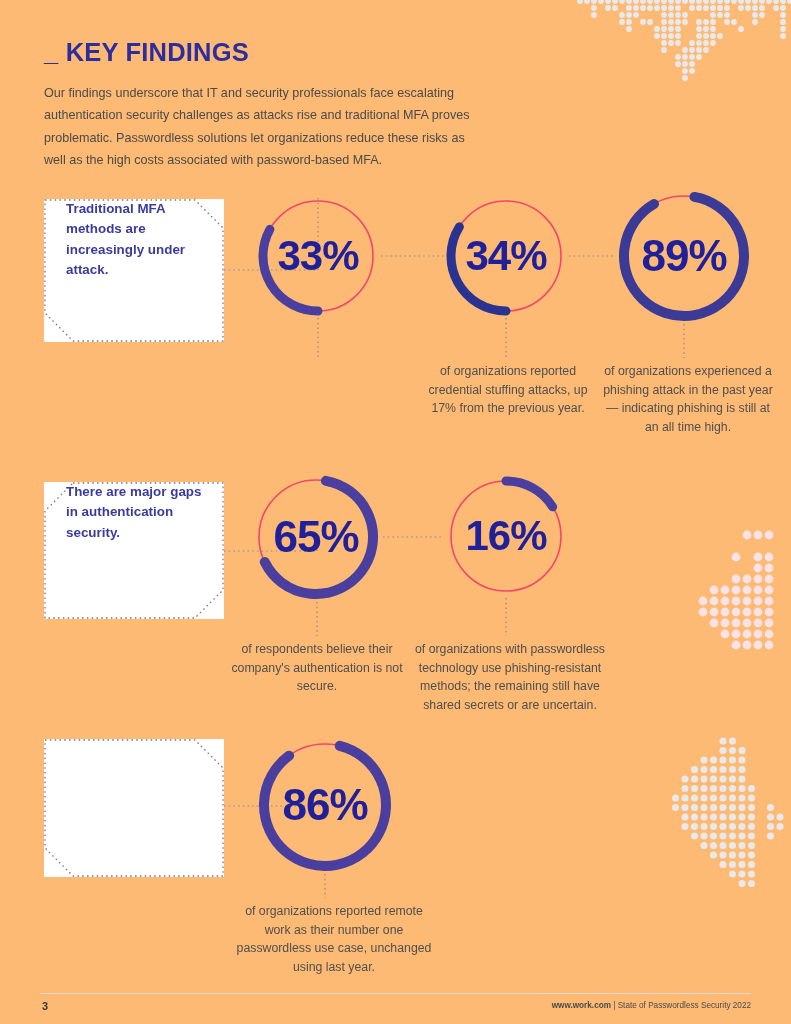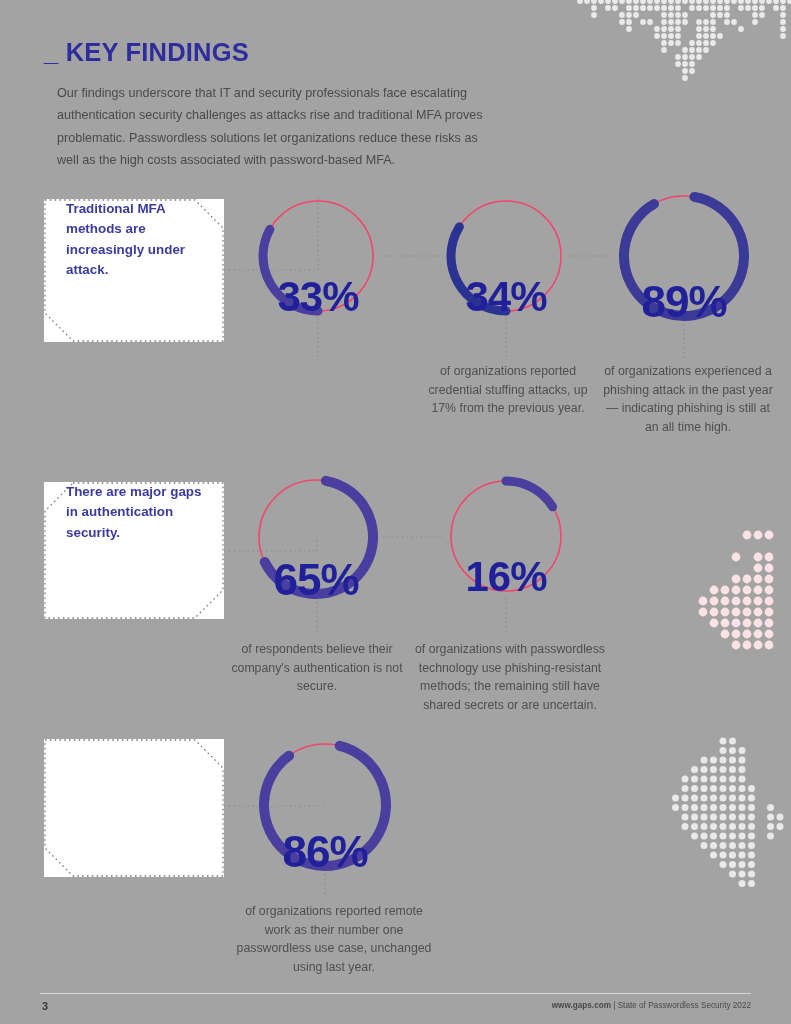--- a/index.html
+++ b/index.html
@@ -10,21 +10,21 @@
     height: 1024px;
     background: #ffffff;
     font-family: "Liberation Sans", sans-serif;
     overflow: hidden;
   }
 
   .page {
     position: relative;
     width: 791px;
     height: 1024px;
-    background: #a3a3a3;
+    background: #fdba74;
     overflow: hidden;
   }
 
   
   .dotmap { position: absolute; pointer-events: none; }
   #dotmap-top    { top: -4px;  right: 0px;   width: 215px; height: 130px; }
   #dotmap-mid    { top: 505px; right: 0px;   width: 105px; height: 145px; }
   #dotmap-bottom { top: 735px; right: 0px;   width: 130px; height: 195px; }
 
   
@@ -36,21 +36,20 @@
     letter-spacing: 0.2px;
     line-height: 1.1;
   }
   .page-title .dash { color: #2d2d9e; font-weight: bold; }
   .intro {
     margin-top: 16px;
     font-size: 12.6px;
     line-height: 1.78;
     color: #4a4a4a;
     width: 430px;
-    margin-left: 13px;
   }
 
   
   .callout {
     position: absolute;
     width: 180px;
     background: #ffffff;
     display: flex;
   }
   .callout .notchbox { position: absolute; inset: 0; }
@@ -67,21 +66,21 @@
   #callout-2 { left: 44px; top: 482px; height: 137px; }
   #callout-3 { left: 44px; top: 739px; height: 138px; }
 
   
   .conn { position: absolute; pointer-events: none; }
 
   
   .donut {
     position: absolute;
     display: flex;
-    align-items: flex-end;
+    align-items: center;
     justify-content: center;
   }
   .donut svg { position: absolute; inset: 0; }
   .donut-label {
     position: relative;
     z-index: 3;
     font-weight: bold;
     color: #20209b;
     letter-spacing: -1px;
     line-height: 1;
@@ -515,16 +514,16 @@
 
   <div class="caption" id="caption-34">of organizations reported credential stuffing attacks, up 17% from the previous year.</div>
   <div class="caption" id="caption-89">of organizations experienced a phishing attack in the past year — indicating phishing is still at an all time high.</div>
   <div class="caption" id="caption-16">of organizations with passwordless technology use phishing-resistant methods; the remaining still have shared secrets or are uncertain.</div>
   <div class="caption" id="caption-65">of respondents believe their company's authentication is not secure.</div>
   <div class="caption" id="caption-86">of organizations reported remote work as their number one passwordless use case, unchanged using last year.</div>
 
   <div class="footer-rule"></div>
   <div class="footer-page-number">3</div>
   <div class="footer-meta">
-    <span class="site">www.gaps.com</span><span> | </span><span>State of Passwordless Security 2022</span>
+    <span class="site">www.work.com</span><span> | </span><span>State of Passwordless Security 2022</span>
   </div>
 
 </div>
 
 </body></html>

